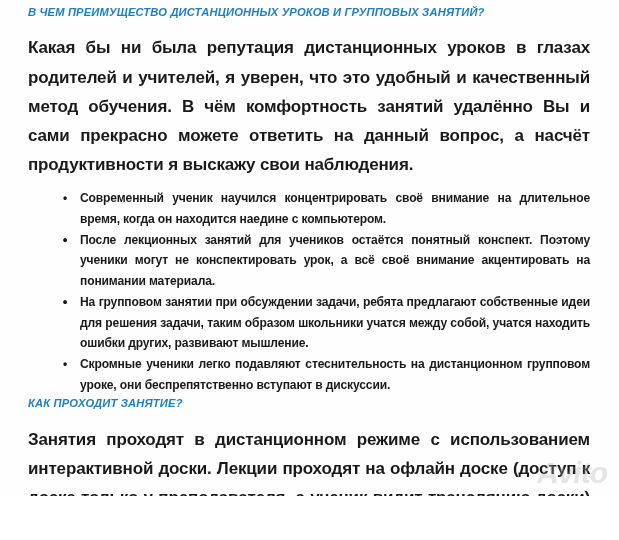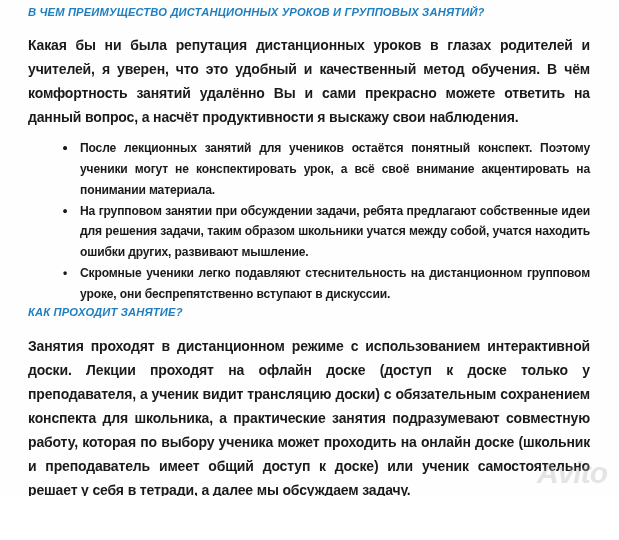--- a/index.html
+++ b/index.html
@@ -42,21 +42,21 @@
     line-height: 1.2;
     white-space: nowrap;
   }
   #heading-1 {
     margin-top: 6px;
   }
   #heading-2 {
     margin-top: 2px;
   }
   p.body-text {
-    font-size: 14px;
+    font-size: 17px;
     font-weight: bold;
     color: #1a1a1a;
     text-align: justify;
     line-height: 1.715;
     margin: 0;
     letter-spacing: -0.15px;
   }
   #intro-paragraph {
     margin-top: 14px;
   }
@@ -109,20 +109,21 @@
 
   <div class="content">
 
     <h2 class="section-heading" id="heading-1">В ЧЕМ ПРЕИМУЩЕСТВО ДИСТАНЦИОННЫХ УРОКОВ И ГРУППОВЫХ ЗАНЯТИЙ?</h2>
 
     <p class="body-text" id="intro-paragraph">Какая бы ни была репутация дистанционных уроков в глазах родителей и учителей, я уверен, что это удобный и качественный метод обучения. В чём комфортность занятий удалённо Вы и сами прекрасно можете ответить на данный вопрос, а насчёт продуктивности я выскажу свои наблюдения.</p>
 
     <ul class="benefit-list">
       <li>
         <span class="bullet-marker">•</span>
+        <span>Современный ученик научился концентрировать своё внимание на длительное время, когда он находится наедине с компьютером.</span>
       </li>
       <li>
         <span class="bullet-marker">•</span>
       </li>
       <li>
         <span class="bullet-marker">•</span>
         <span>После лекционных занятий для учеников остаётся понятный конспект. Поэтому ученики могут не конспектировать урок, а всё своё внимание акцентировать на понимании материала.</span>
       </li>
       <li>
         <span class="bullet-marker">•</span>

